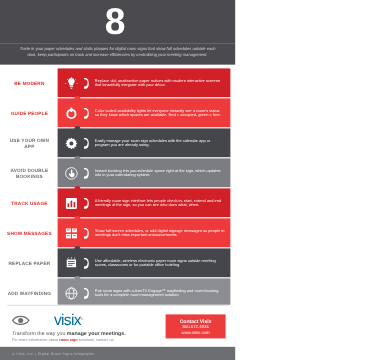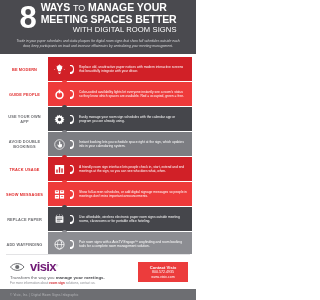--- a/index.html
+++ b/index.html
@@ -167,25 +167,25 @@
     display:flex;
     align-items:center;
     justify-content:space-between;
     padding:5px 8px 4px 10px;
     box-sizing:border-box;
   }
   .brand{display:flex;flex-direction:column;}
   .brand-top{display:flex;align-items:center;}
   .logo-word{
     font-size:13px;
-    font-weight:bold;
-    color:#701a75;
+    font-weight:normal;
+    color:#0369a1;
     letter-spacing:-0.6px;
     line-height:13px;
-    margin-left:3px;
+    margin-left:18px;
   }
   .tm{font-size:3px;vertical-align:super;color:#8c8d92;}
   .tagline{
     font-size:4.4px;
     color:#5b5c61;
     margin-top:2px;
     line-height:5px;
   }
   .tagline b{color:#45464b;}
   .subline{
@@ -223,29 +223,20 @@
     height:1px;background:#e3e3e5;margin:0 6px;
   }
 </style>
 </head>
 <body>
 
 <div id="page">
 
   <div class="header">
     <div class="big-number">8</div>
-    <div class="head-lines">
-      <div class="hl1">
-        <span>WAYS</span>
-        <span class="thin">TO</span>
-        <span>MANAGE YOUR</span>
-      </div>
-      <div class="hl2">MEETING SPACES BETTER</div>
-      <div class="hl3">WITH DIGITAL ROOM SIGNS</div>
-    </div>
   </div>
 
   <div class="intro">
     <p>Trade in your paper schedules and static plaques for digital room signs that show full schedules outside each door, keep participants on track and increase efficiencies by centralizing your meeting management.</p>
   </div>
 
   <div class="rows">
 
     <div class="row v-red">
       <div class="row-label red">BE MODERN</div>

